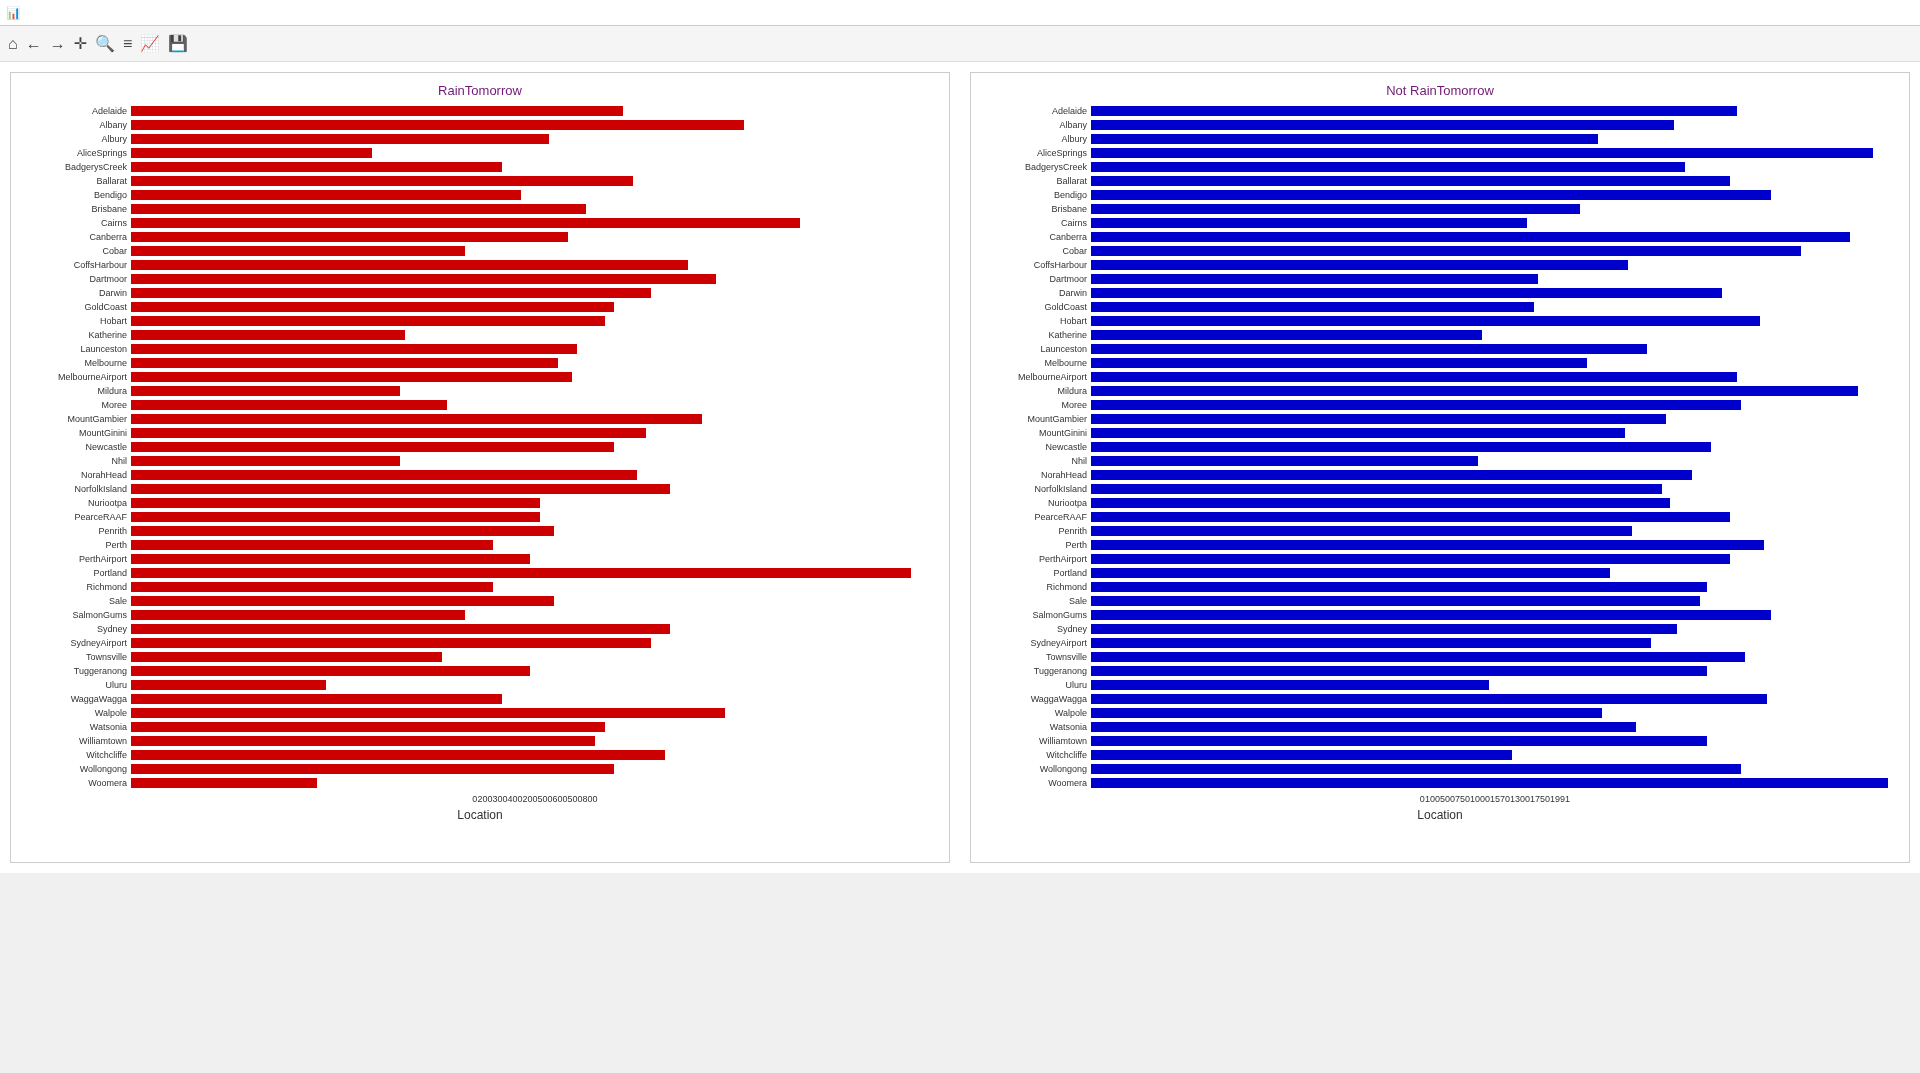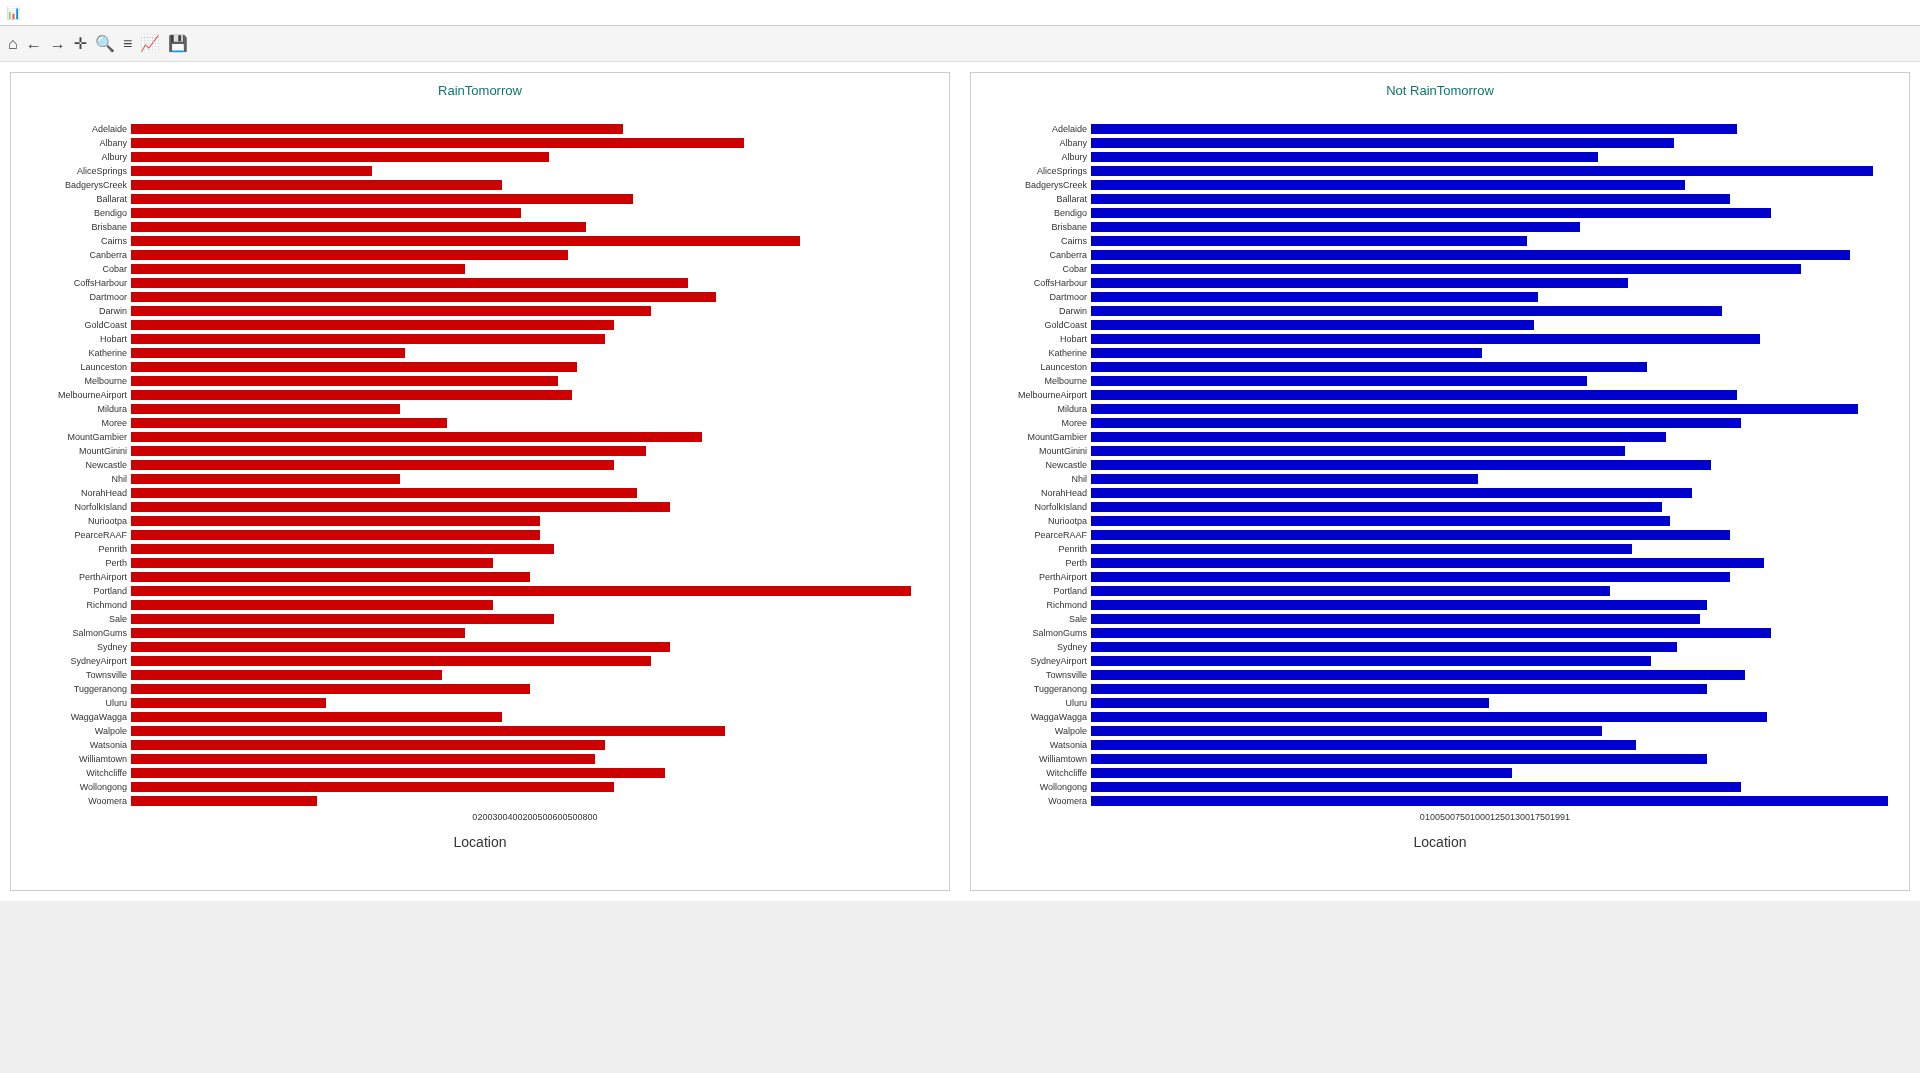--- a/index.html
+++ b/index.html
@@ -45,22 +45,22 @@
       flex-direction: column;
       align-items: center;
       border: 1px solid #ccc;
       padding: 10px 10px 40px 10px;
       position: relative;
     }
 
     .chart-title {
       font-size: 13px;
       font-weight: normal;
-      margin-bottom: 24px;
-      color: #0f766e;
+      margin-bottom: 6px;
+      color: #701a75;
     }
 
     .chart-area {
       display: flex;
       flex-direction: column;
       width: 100%;
       flex: 1;
     }
 
     .bar-row {
@@ -99,23 +99,23 @@
       display: flex;
       justify-content: space-between;
       margin-left: 110px;
       margin-top: 4px;
       font-size: 9px;
       color: #333;
     }
 
     .x-label {
       text-align: left;
-      font-size: 14px;
+      font-size: 12px;
       color: #333;
-      margin-top: 12px;
+      margin-top: 4px;
     }
   </style>
 </head>
 <body>
 
 <div class="title-bar">
   <div class="title-bar-left">
     <span>📊</span>
     <span></span>
   </div>
@@ -747,20 +747,20 @@
             <div class="bar bar-blue" style="width: 98.6047%;"></div>
           </div>
         </div>
       </div>
       <div class="x-axis">
         <span>0</span>
         <span>100</span>
         <span>500</span>
         <span>750</span>
         <span>1000</span>
-        <span>1250</span>
+        <span>1570</span>
         <span>1300</span>
         <span>1750</span>
         <span>1991</span>
       </div>
       <div class="x-label">Location</div>
     </div>
   </div>
 
 </body></html>

